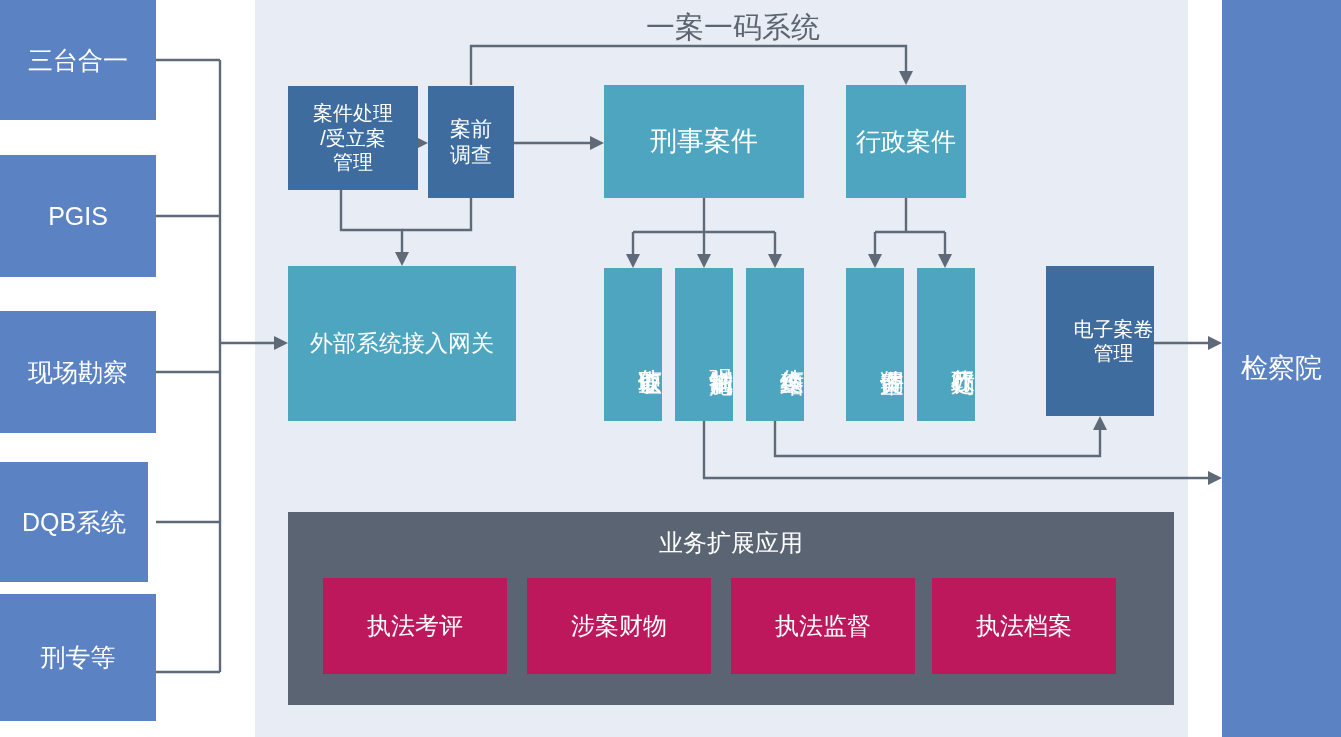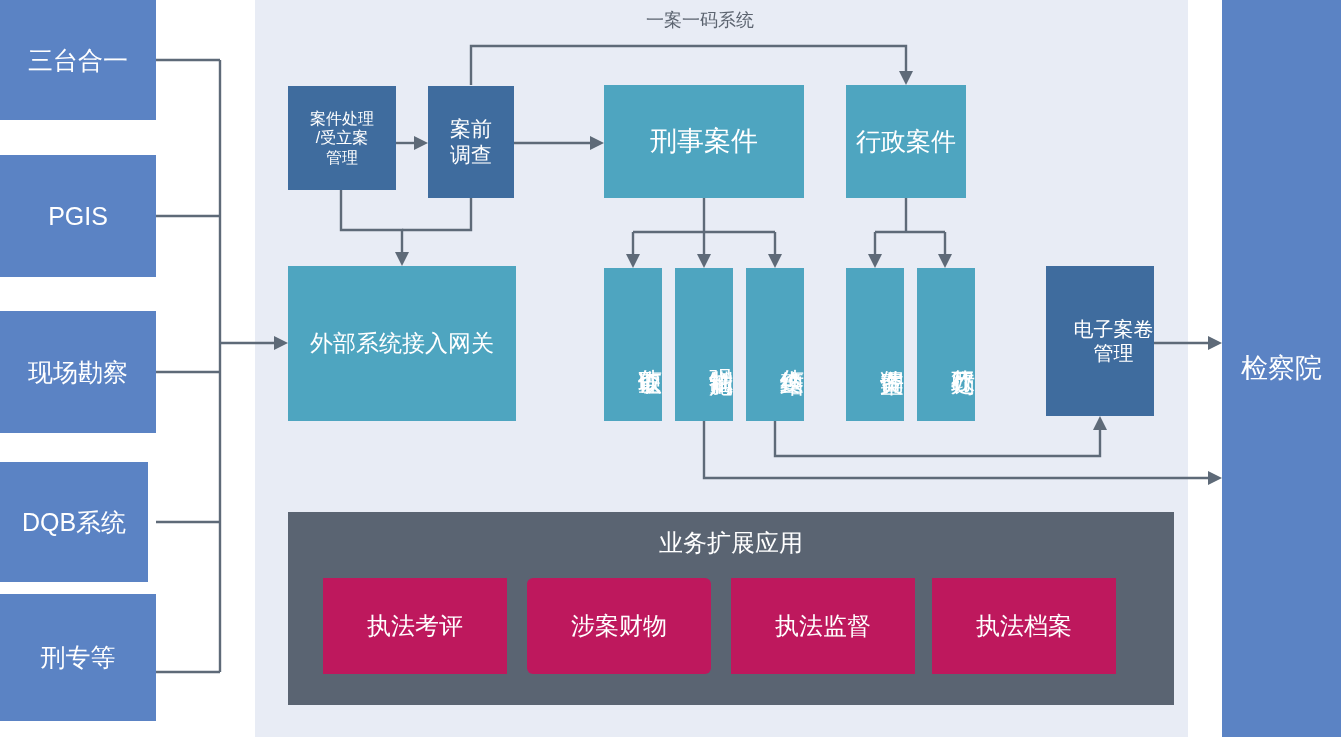--- a/index.html
+++ b/index.html
@@ -50,21 +50,21 @@
   .group-title{
     position:absolute;
     color:#ffffff;
     font-size:24px;
     text-align:center;
     user-select:none;
   }
   .diagram-title{
     position:absolute;
     color:#5c6470;
-    font-size:18px;
+    font-size:29px;
     user-select:none;
     white-space:nowrap;
   }
   svg.links{
     position:absolute;
     left:0; top:0;
     width:1341px;
     height:737px;
     pointer-events:none;
   }
@@ -149,21 +149,21 @@
   </svg>
 
   <div class="diagram-title" style="left:646px;top:8px;">一案一码系统</div>
 
   <div class="box sidebar" style="left:0;top:0;width:156px;height:120px;">三台合一</div>
   <div class="box sidebar" style="left:0;top:155px;width:156px;height:122px;">PGIS</div>
   <div class="box sidebar" style="left:0;top:311px;width:156px;height:122px;">现场勘察</div>
   <div class="box sidebar" style="left:0;top:462px;width:148px;height:120px;">DQB系统</div>
   <div class="box sidebar" style="left:0;top:594px;width:156px;height:127px;">刑专等</div>
 
-  <div class="box navy" style="left:288px;top:86px;width:108px;height:104px;font-size:16px;white-space:pre-line;">案件处理
+  <div class="box navy" style="left:288px;top:86px;width:130px;height:104px;font-size:20px;white-space:pre-line;">案件处理
 /受立案
 管理</div>
 
   <div class="box navy" style="left:428px;top:86px;width:86px;height:112px;font-size:21px;white-space:pre-line;">案前
 调查</div>
 
   <div class="box teal" style="left:604px;top:85px;width:200px;height:113px;font-size:27px;">刑事案件</div>
 
   <div class="box teal" style="left:846px;top:85px;width:120px;height:113px;font-size:25px;">行政案件</div>
 
@@ -176,19 +176,19 @@
   <div class="box teal vert" style="left:675px;top:268px;width:58px;height:153px;">强制措施</div>
   <div class="box teal vert" style="left:746px;top:268px;width:58px;height:153px;">侦查终结</div>
 
   <div class="box teal vert" style="left:846px;top:268px;width:58px;height:153px;">案件调查</div>
   <div class="box teal vert" style="left:917px;top:268px;width:58px;height:153px;">行政处罚</div>
 
   <div class="grouppanel" style="left:288px;top:512px;width:886px;height:193px;"></div>
   <div class="group-title" style="left:288px;top:527px;width:886px;">业务扩展应用</div>
 
   <div class="box lightblue" style="left:323px;top:578px;width:184px;height:96px;font-size:24px;">执法考评</div>
-  <div class="box lightblue" style="left:527px;top:578px;width:184px;height:96px;font-size:24px;border-radius:6px;">涉案财物</div>
+  <div class="box lightblue" style="left:527px;top:578px;width:184px;height:96px;font-size:24px;">涉案财物</div>
   <div class="box lightblue" style="left:731px;top:578px;width:184px;height:96px;font-size:24px;">执法监督</div>
   <div class="box lightblue" style="left:932px;top:578px;width:184px;height:96px;font-size:24px;">执法档案</div>
 
   <div class="box sidebar" style="left:1222px;top:0;width:119px;height:737px;font-size:27px;">检察院</div>
 
 </div>
 
 </body></html>

